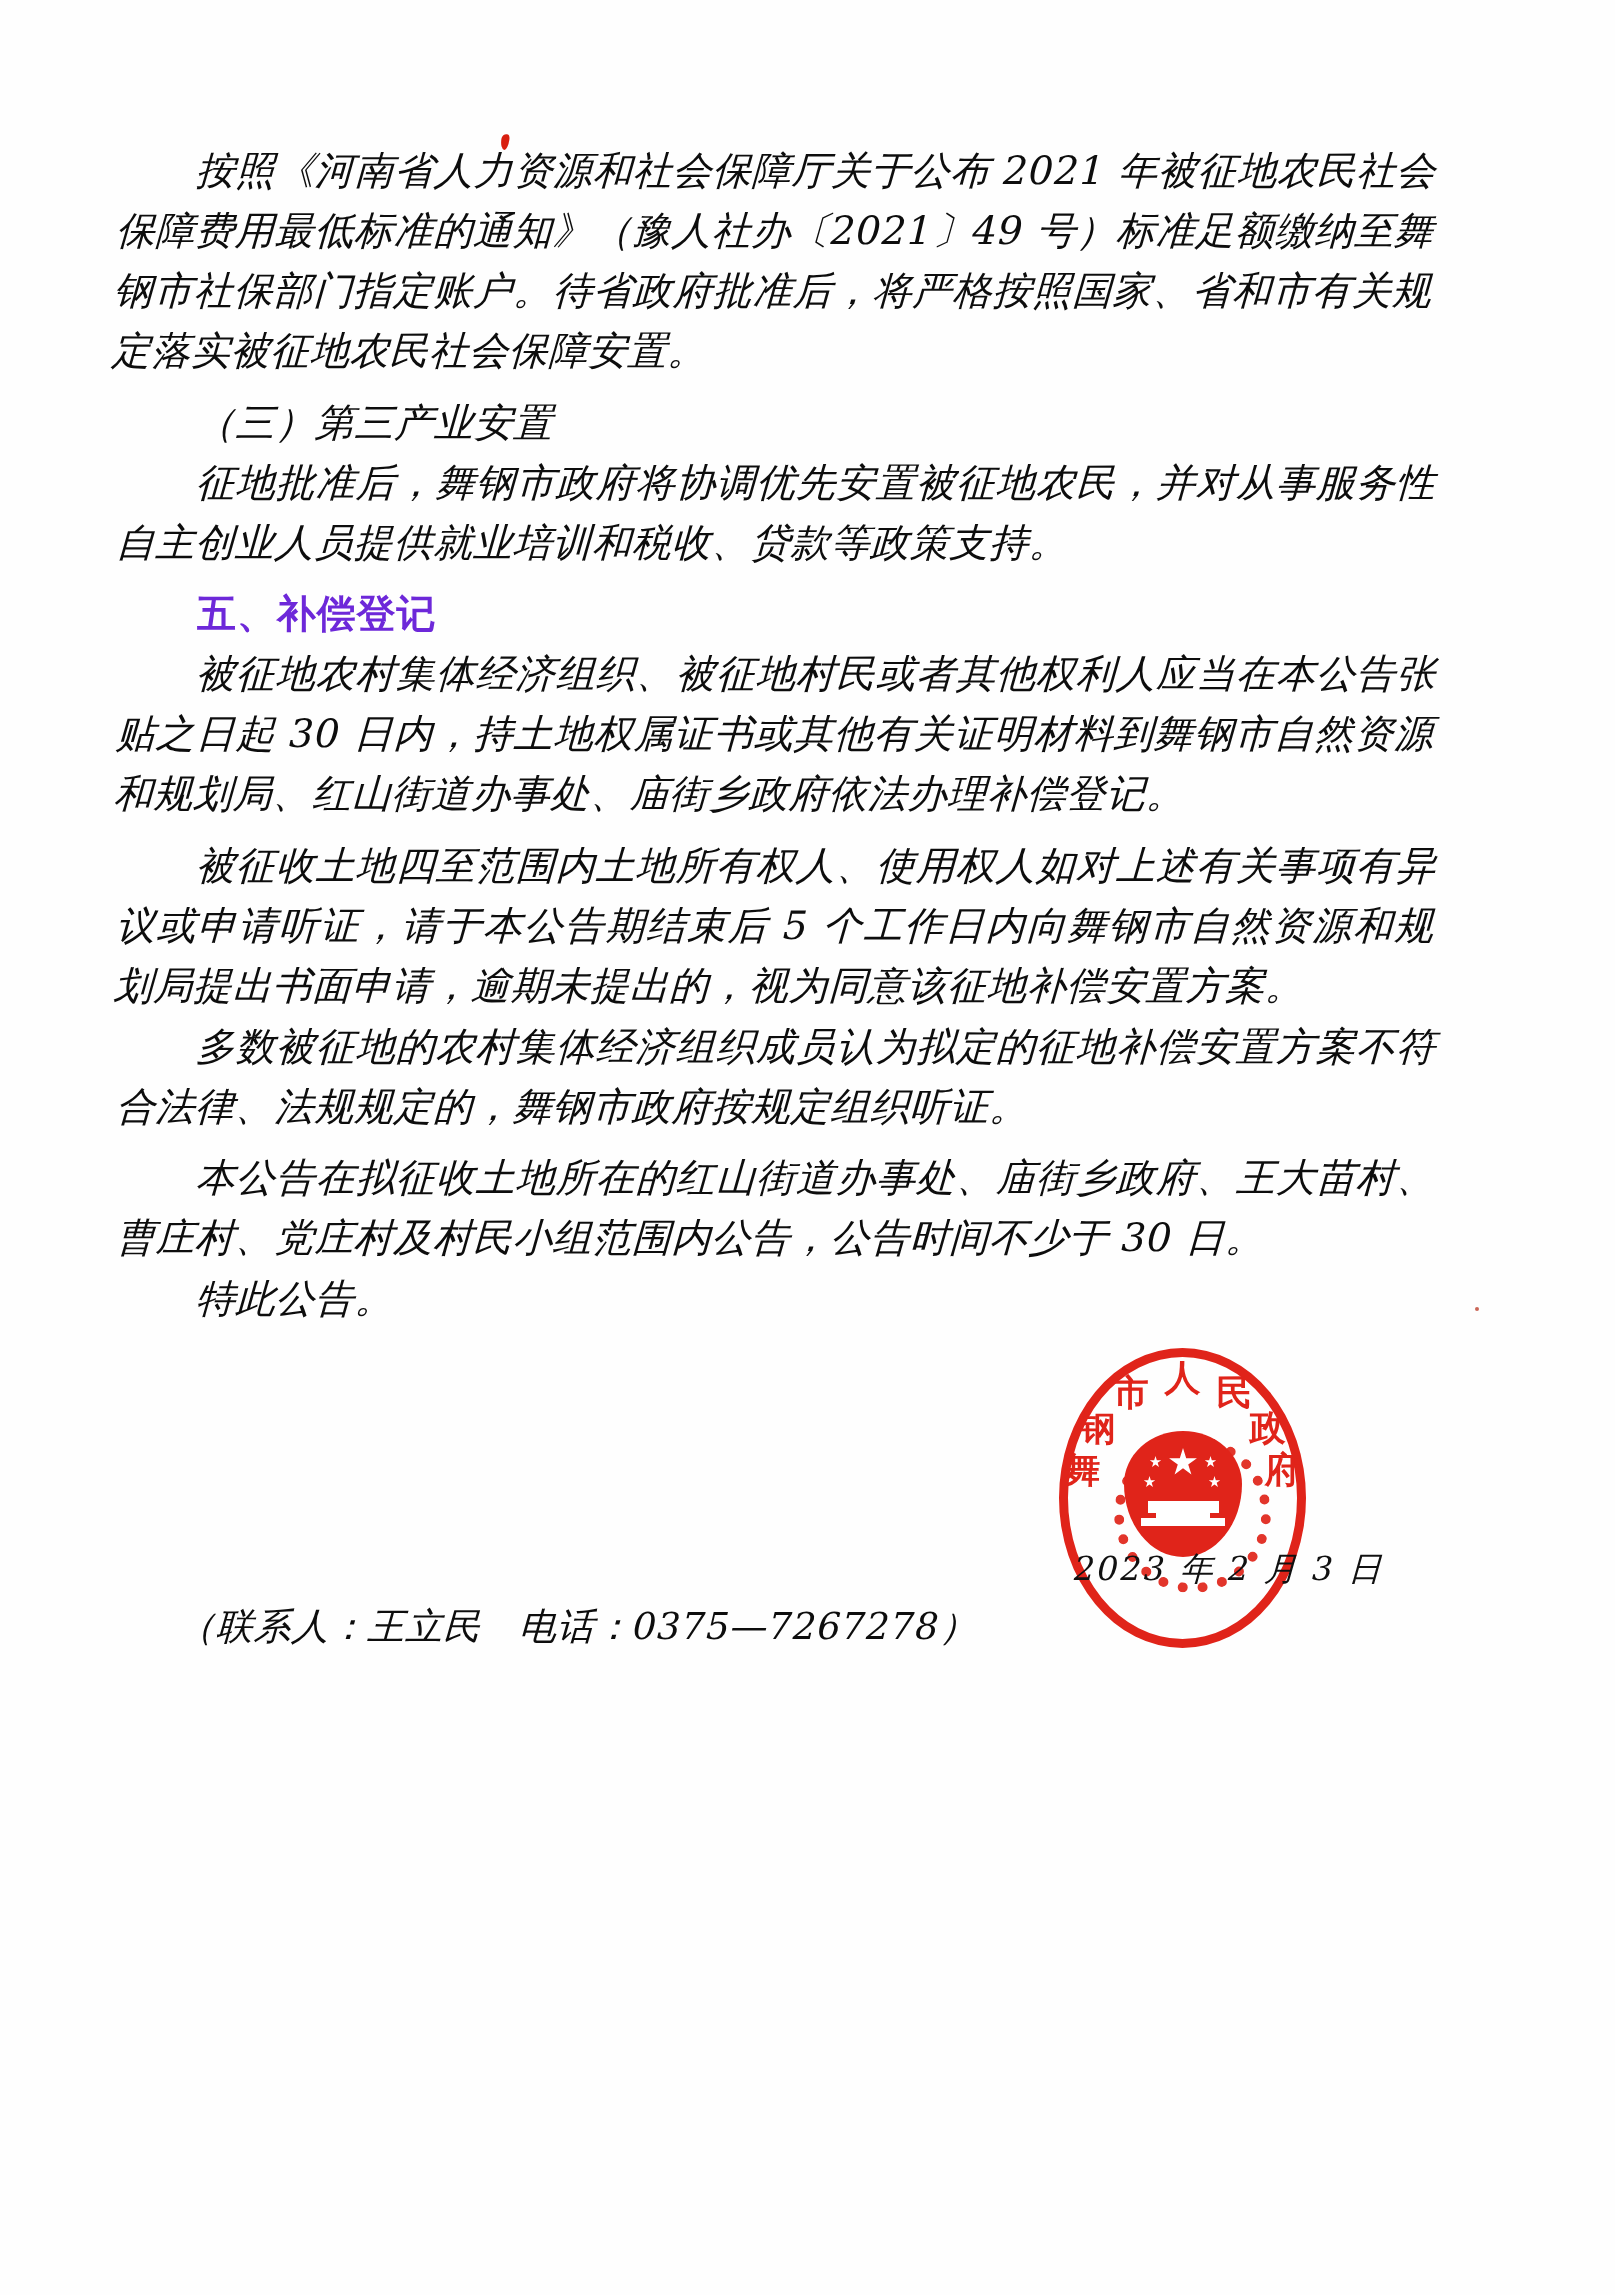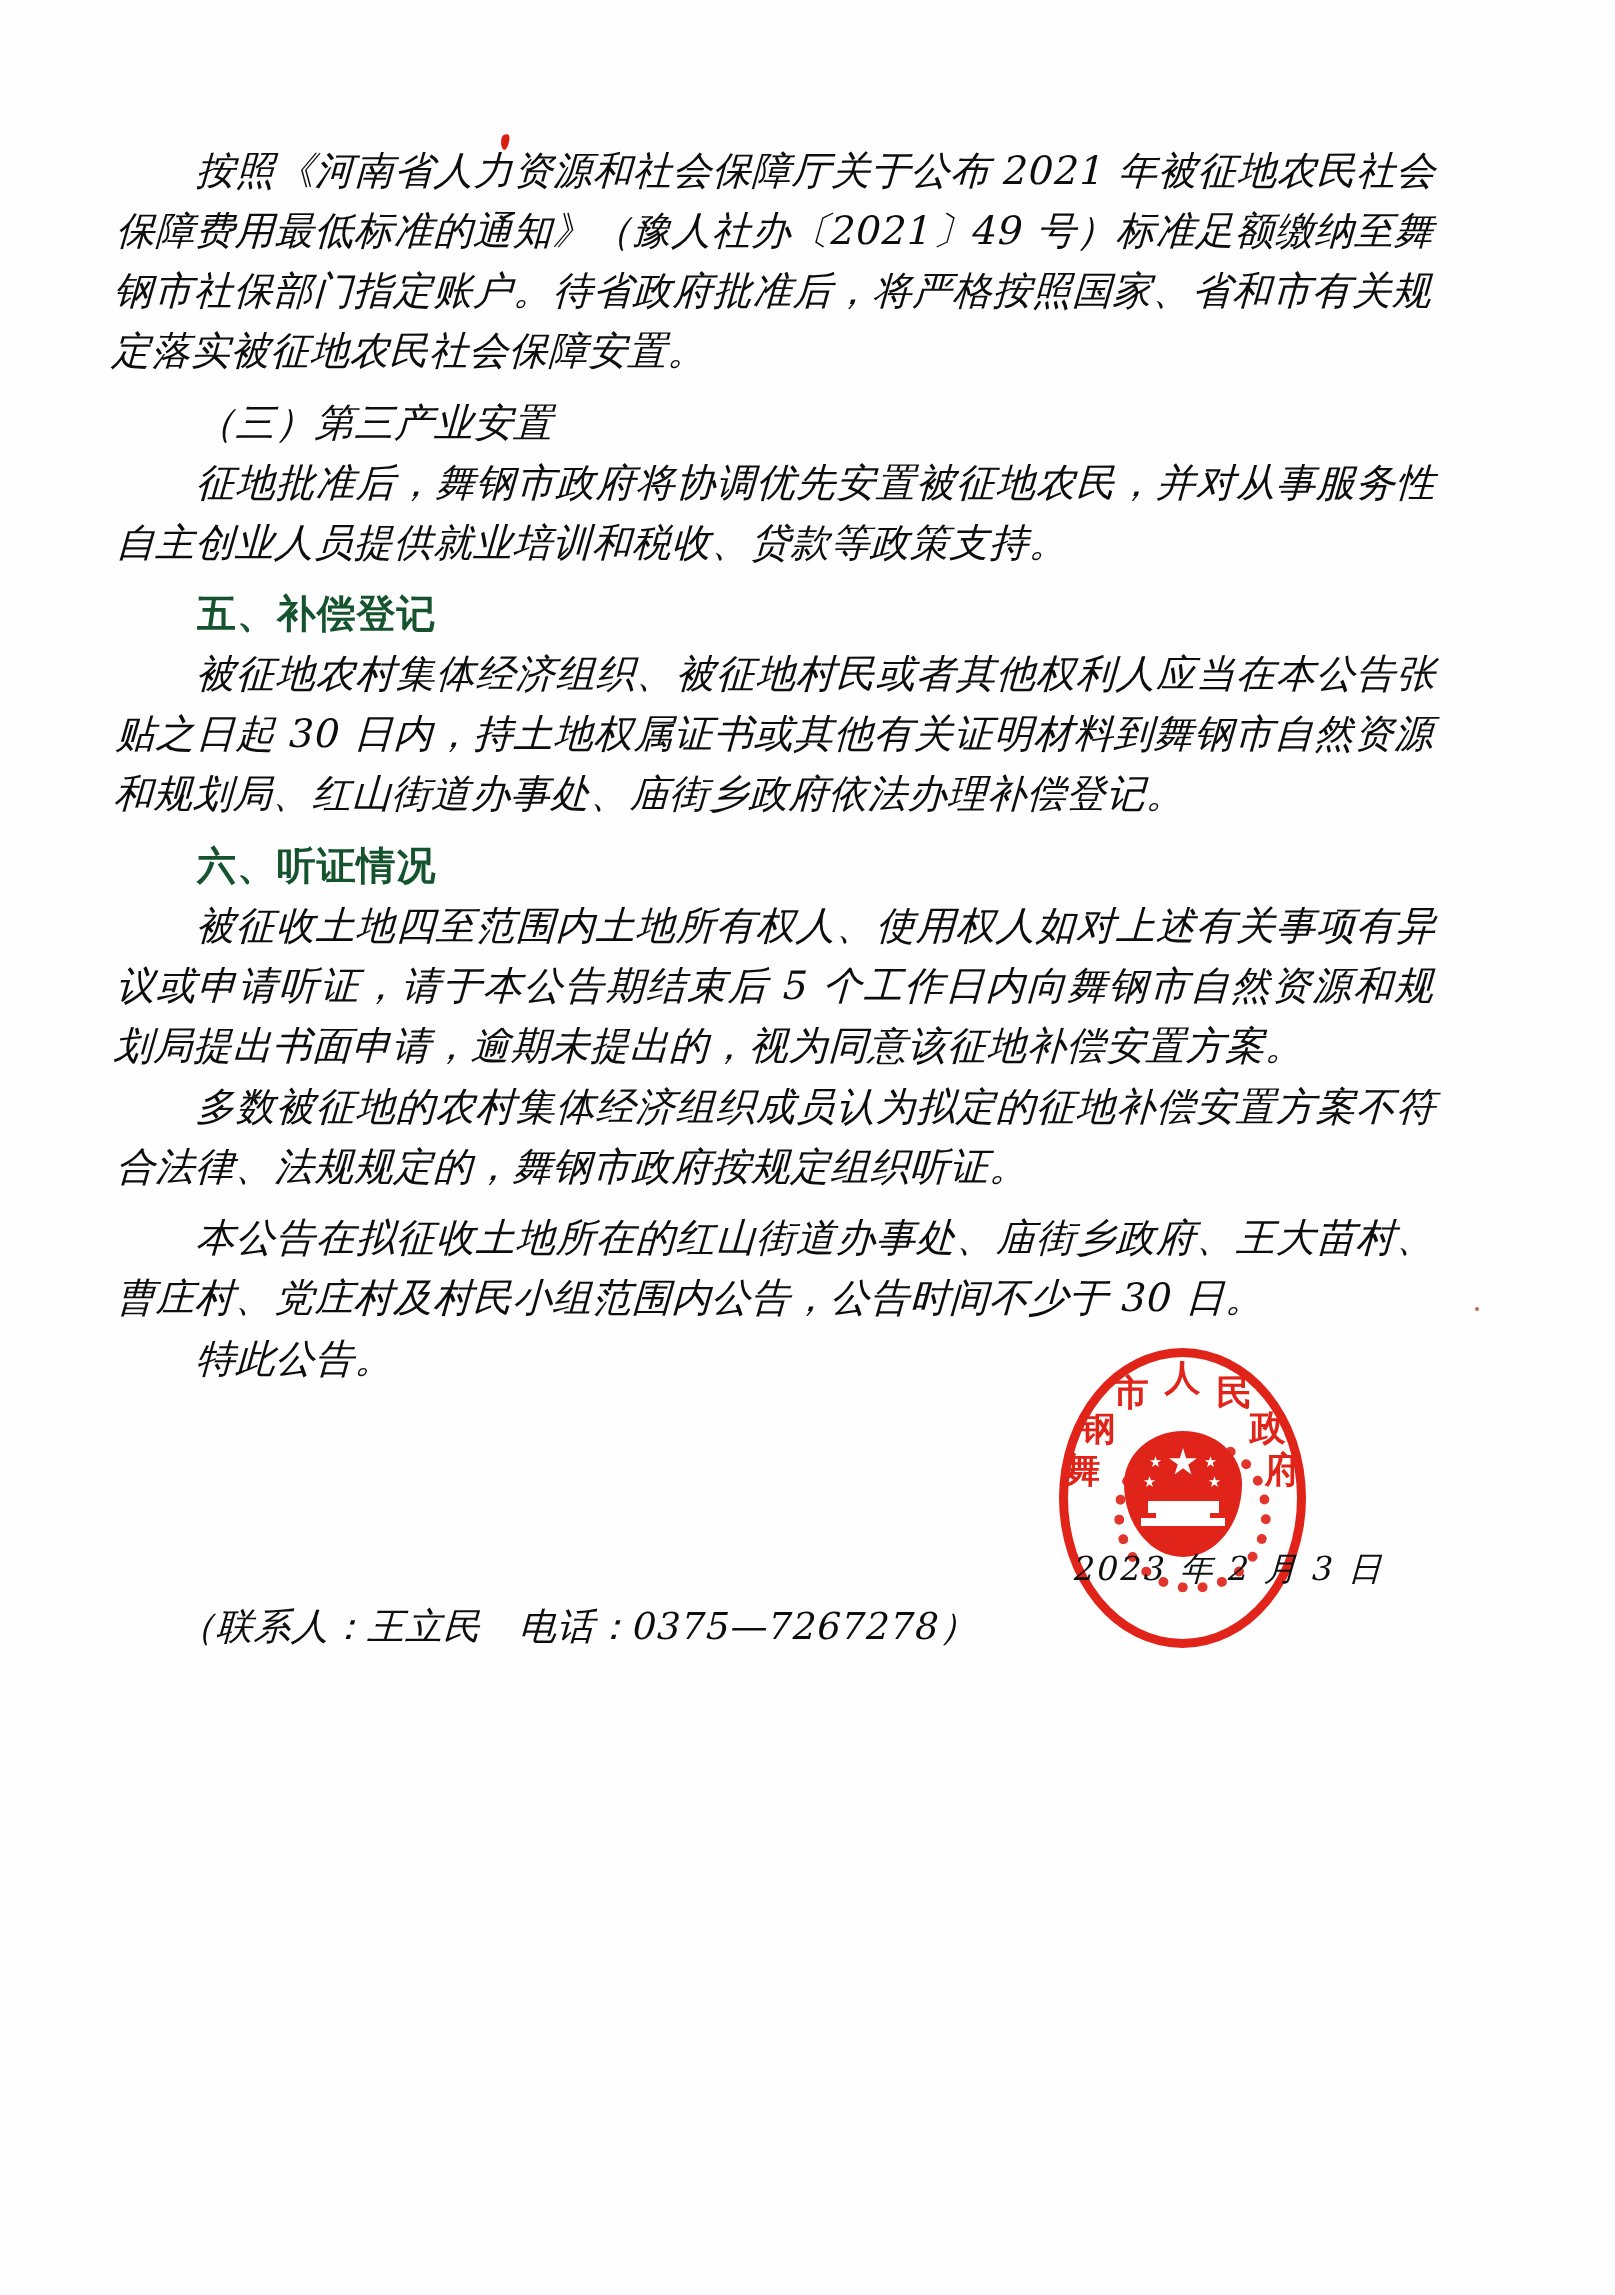--- a/index.html
+++ b/index.html
@@ -44,21 +44,21 @@
   .heading {
     font-family: "DejaVu Sans", "Liberation Sans", sans-serif;
     font-size: 39px;
     line-height: 60px;
     font-weight: 700;
     letter-spacing: 0.9px;
     text-indent: 78px;
     margin: 0;
     font-style: normal;
     transform: none;
-    color: #14532d;
+    color: #6d28d9;
   }
 
   .subheading {
     font-family: "DejaVu Serif", "Liberation Serif", serif;
     font-size: 39px;
     line-height: 60px;
     letter-spacing: 0.7px;
     text-indent: 78px;
     margin: 0;
     font-style: italic;
@@ -221,21 +221,20 @@
     <p class="para">征地批准后，舞钢市政府将协调优先安置被征地农民，并对从事服务性自主创业人员提供就业培训和税收、贷款等政策支持。</p>
 
     <div class="spacer-sm"></div>
 
     <p class="heading">五、补偿登记</p>
 
     <p class="para">被征地农村集体经济组织、被征地村民或者其他权利人应当在本公告张贴之日起 30 日内，持土地权属证书或其他有关证明材料到舞钢市自然资源和规划局、红山街道办事处、庙街乡政府依法办理补偿登记。</p>
 
     <div class="spacer-sm"></div>
 
-    <p class="heading">六、听证情况</p>
 
     <p class="para">被征收土地四至范围内土地所有权人、使用权人如对上述有关事项有异议或申请听证，请于本公告期结束后 5 个工作日内向舞钢市自然资源和规划局提出书面申请，逾期未提出的，视为同意该征地补偿安置方案。</p>
 
     <p class="para">多数被征地的农村集体经济组织成员认为拟定的征地补偿安置方案不符合法律、法规规定的，舞钢市政府按规定组织听证。</p>
 
     <div class="spacer-sm"></div>
 
 
     <p class="para">本公告在拟征收土地所在的红山街道办事处、庙街乡政府、王大苗村、曹庄村、党庄村及村民小组范围内公告，公告时间不少于 30 日。</p>
 

